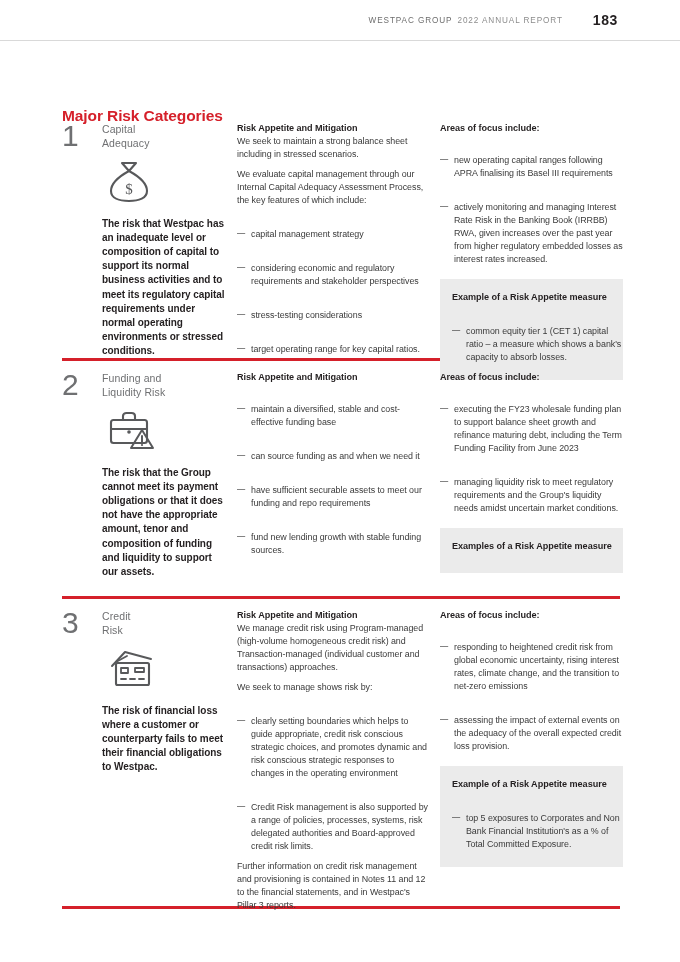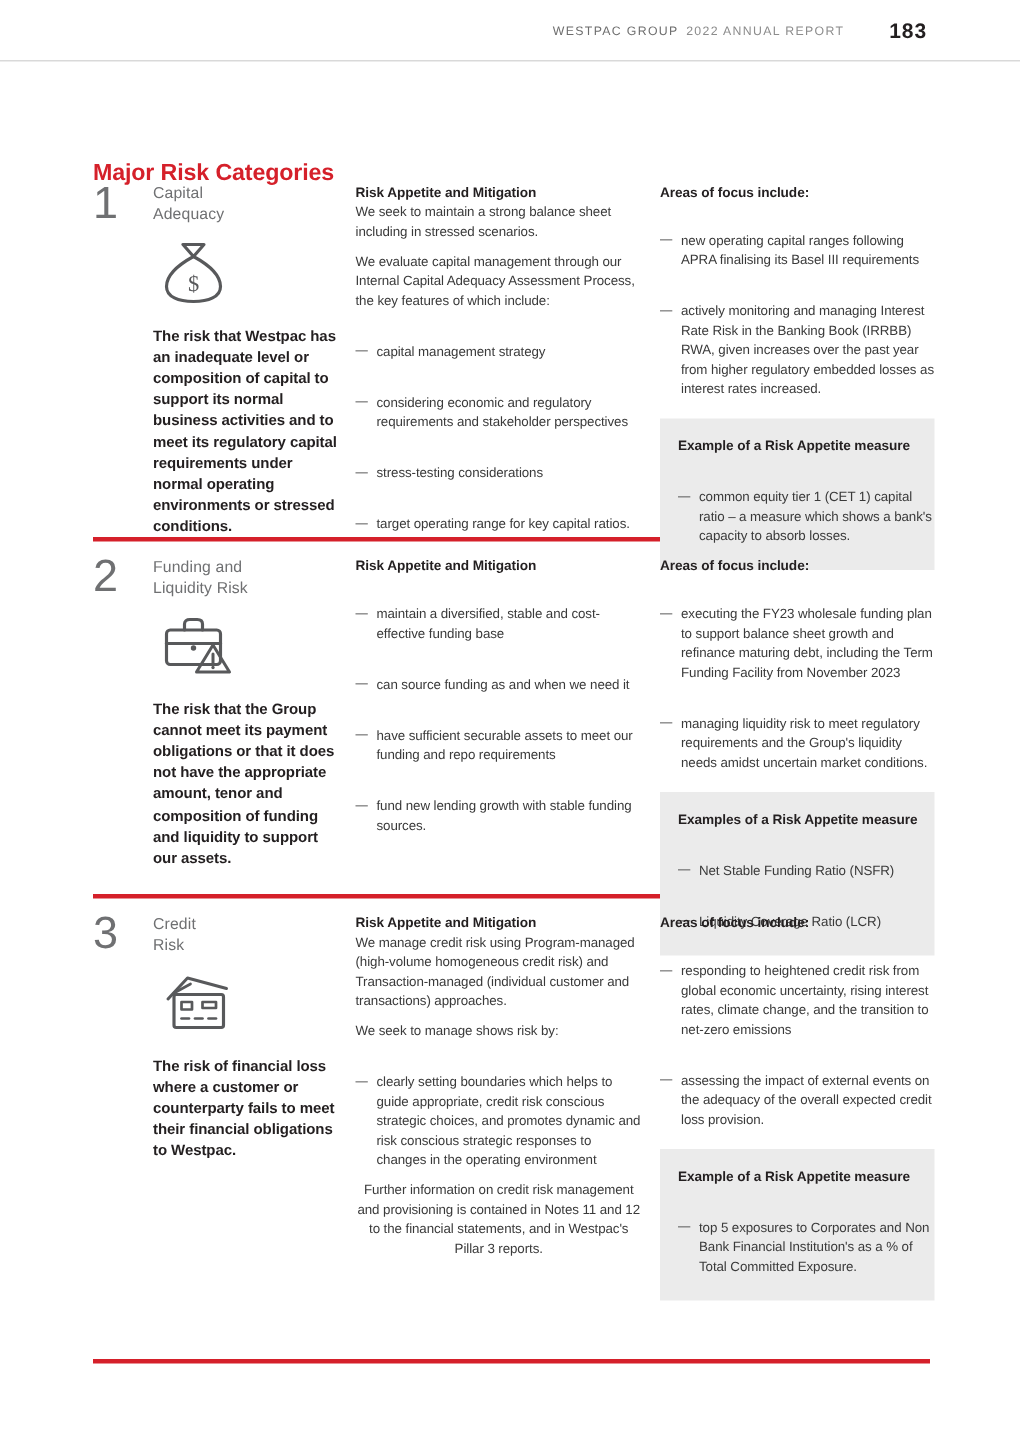--- a/index.html
+++ b/index.html
@@ -74,21 +74,21 @@
   .col-right { width: 183px; flex: 0 0 183px; }
 
   .sub-head {
     font-size: 9.1px; font-weight: bold; color: #231f20;
     margin-bottom: 2px; letter-spacing: -0.05px;
   }
   .para {
     font-size: 8.9px; line-height: 1.46; color: #3a3a3a;
     margin-bottom: 7px; letter-spacing: -0.05px;
   }
-  .para:last-child { margin-bottom: 0; text-align: center; }
+  .para:last-child { margin-bottom: 0; }
 
   ul.dashlist { list-style: none; margin: 0 0 7px 0; padding: 0; }
   ul.dashlist:last-child { margin-bottom: 0; }
   ul.dashlist li {
     position: relative; padding-left: 14px;
     font-size: 8.9px; line-height: 1.46; color: #3a3a3a;
     margin-bottom: 4.5px; letter-spacing: -0.05px; margin-top: 21px;
   }
   ul.dashlist li:last-child { margin-bottom: 0; }
   ul.dashlist li::before {
@@ -193,29 +193,25 @@
       <ul class="dashlist">
         <li>maintain a diversified, stable and cost-effective funding base</li>
         <li>can source funding as and when we need it</li>
         <li>have sufficient securable assets to meet our funding and repo requirements</li>
         <li>fund new lending growth with stable funding sources.</li>
       </ul>
     </div>
     <div class="col-right">
       <div class="sub-head">Areas of focus include:</div>
       <ul class="dashlist">
-        <li>executing the FY23 wholesale funding plan to support balance sheet growth and refinance maturing debt, including the Term Funding Facility from November 2023</li>
+        <li>executing the FY23 wholesale funding plan to support balance sheet growth and refinance maturing debt, including the Term Funding Facility from June 2023</li>
         <li>managing liquidity risk to meet regulatory requirements and the Group's liquidity needs amidst uncertain market conditions.</li>
       </ul>
       <div class="example-box">
         <div class="sub-head">Examples of a Risk Appetite measure</div>
-        <ul class="dashlist">
-          <li>Net Stable Funding Ratio (NSFR)</li>
-          <li>Liquidity Coverage Ratio (LCR)</li>
-        </ul>
       </div>
     </div>
   </div>
 
   <div class="risk b3">
     <div class="col-num">
       <div class="num">3</div>
     </div>
     <div class="col-left">
       <div class="risk-name" style="white-space:pre-line;">Credit
@@ -233,20 +229,21 @@
         </svg>
       </div>
       <div class="risk-desc">The risk of financial loss where a customer or counterparty fails to meet their financial obligations to Westpac.</div>
     </div>
     <div class="col-mid">
       <div class="sub-head">Risk Appetite and Mitigation</div>
       <p class="para">We manage credit risk using Program-managed (high-volume homogeneous credit risk) and Transaction-managed (individual customer and transactions) approaches.</p>
       <p class="para">We seek to manage shows risk by:</p>
       <ul class="dashlist">
         <li>clearly setting boundaries which helps to guide appropriate, credit risk conscious strategic choices, and promotes dynamic and risk conscious strategic responses to changes in the operating environment</li>
+        <li>Credit Risk management is also supported by a range of policies, processes, systems, risk delegated authorities and Board-approved credit risk limits.</li>
       </ul>
       <p class="para">Further information on credit risk management and provisioning is contained in Notes 11 and 12 to the financial statements, and in Westpac's Pillar 3 reports.</p>
     </div>
     <div class="col-right">
       <div class="sub-head">Areas of focus include:</div>
       <ul class="dashlist">
         <li>responding to heightened credit risk from global economic uncertainty, rising interest rates, climate change, and the transition to net-zero emissions</li>
         <li>assessing the impact of external events on the adequacy of the overall expected credit loss provision.</li>
       </ul>
       <div class="example-box">

